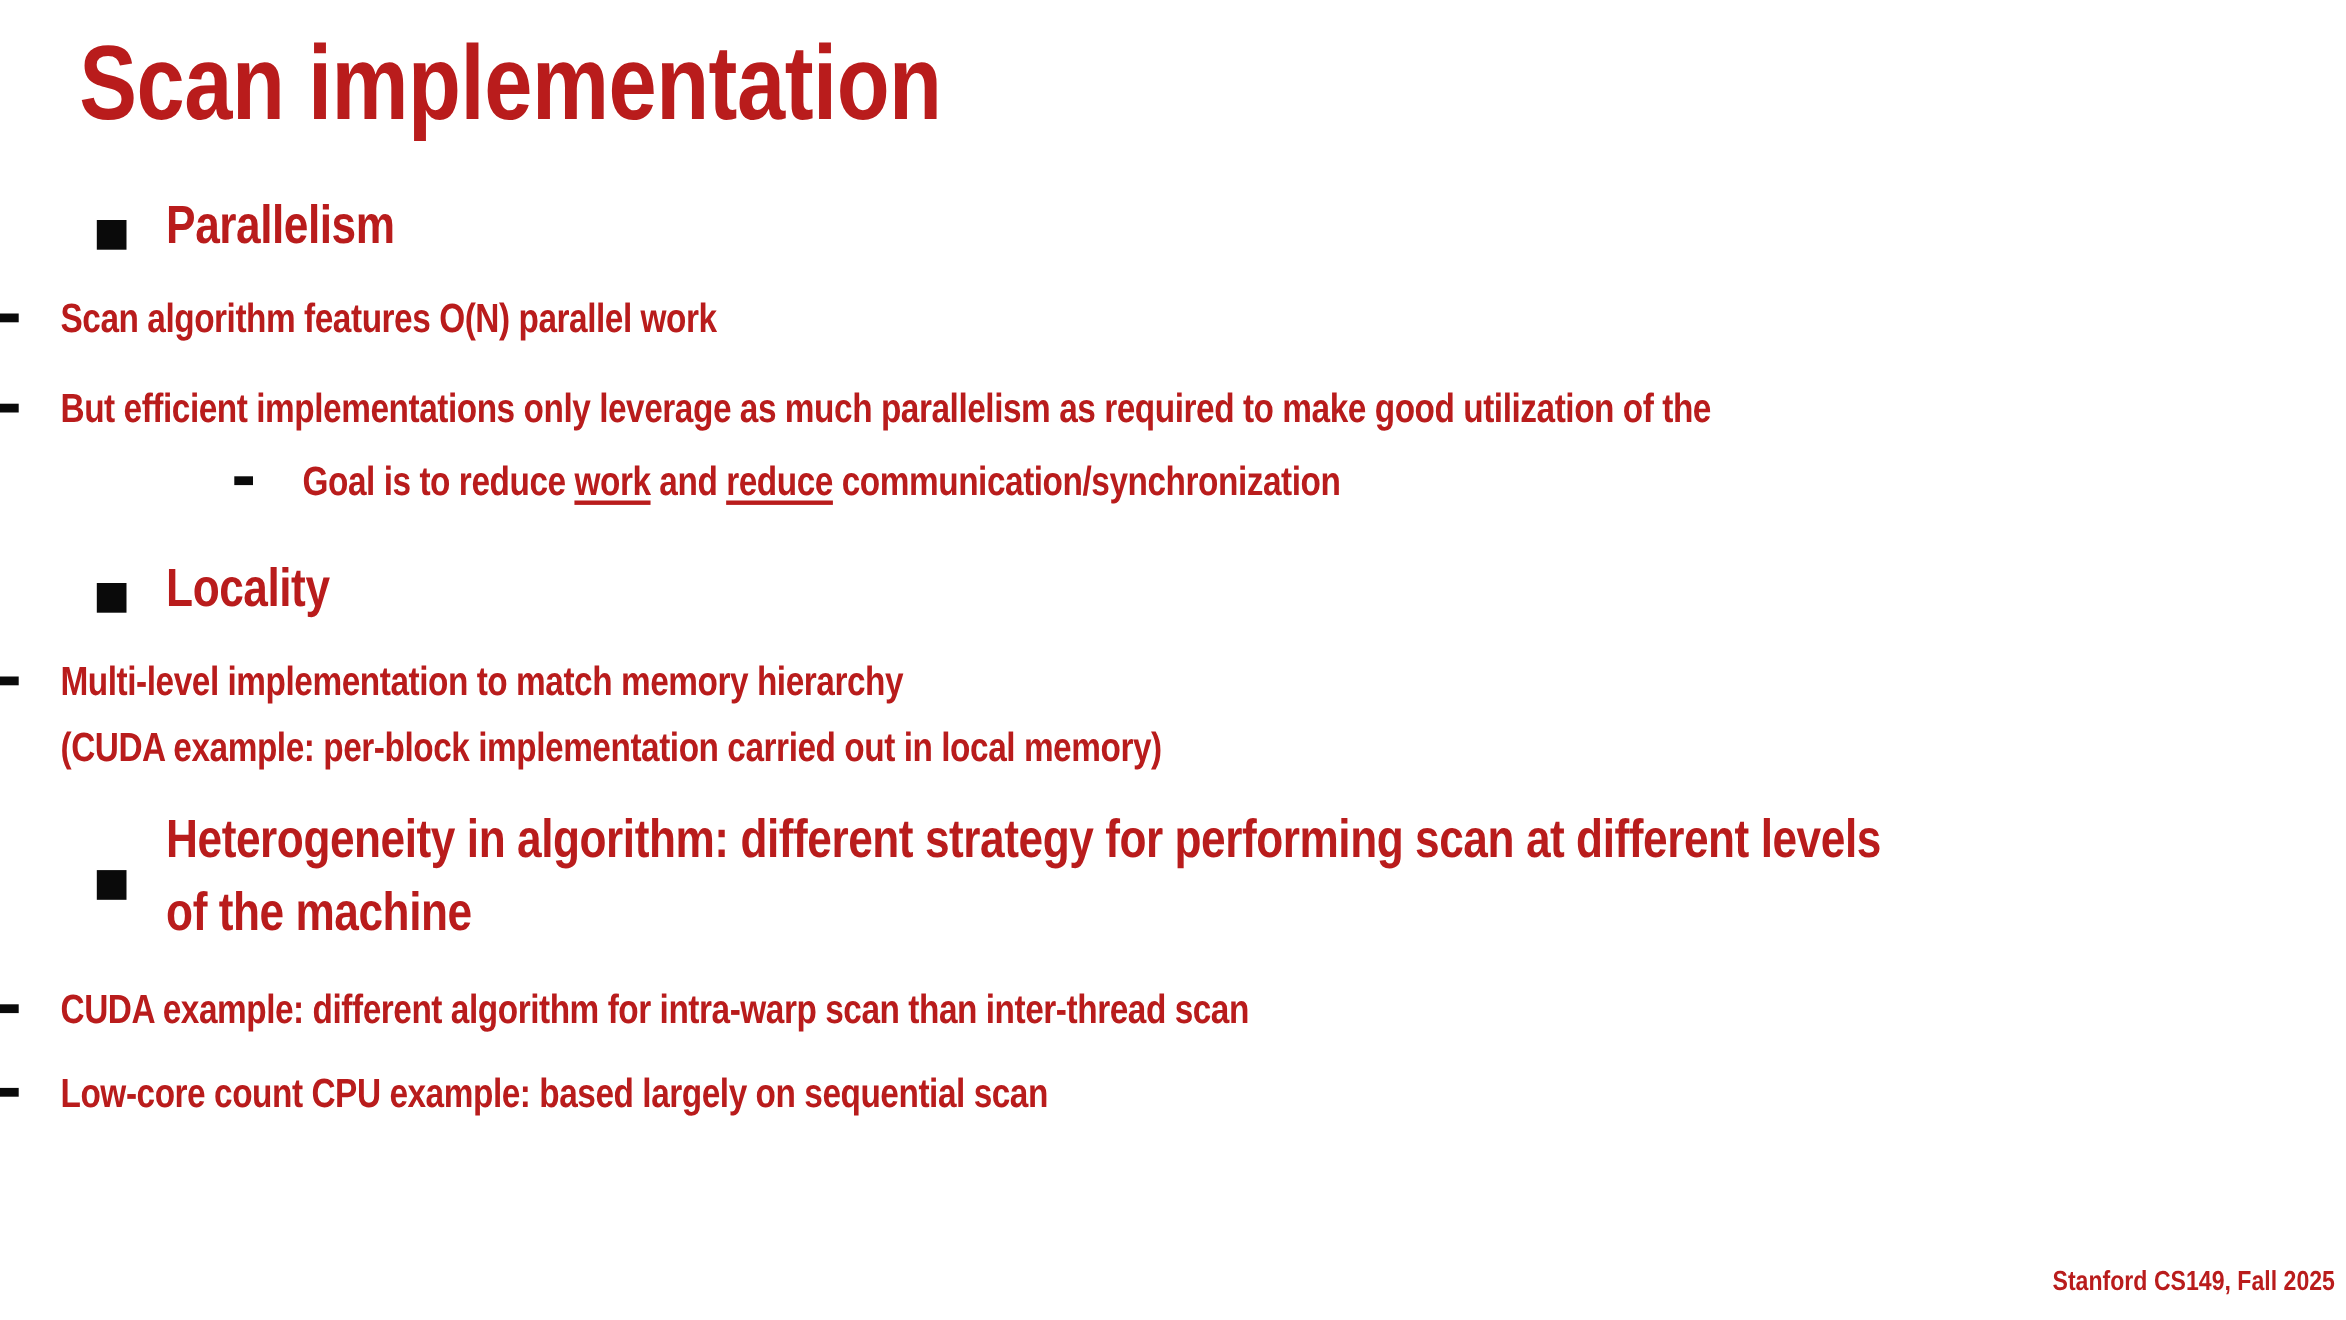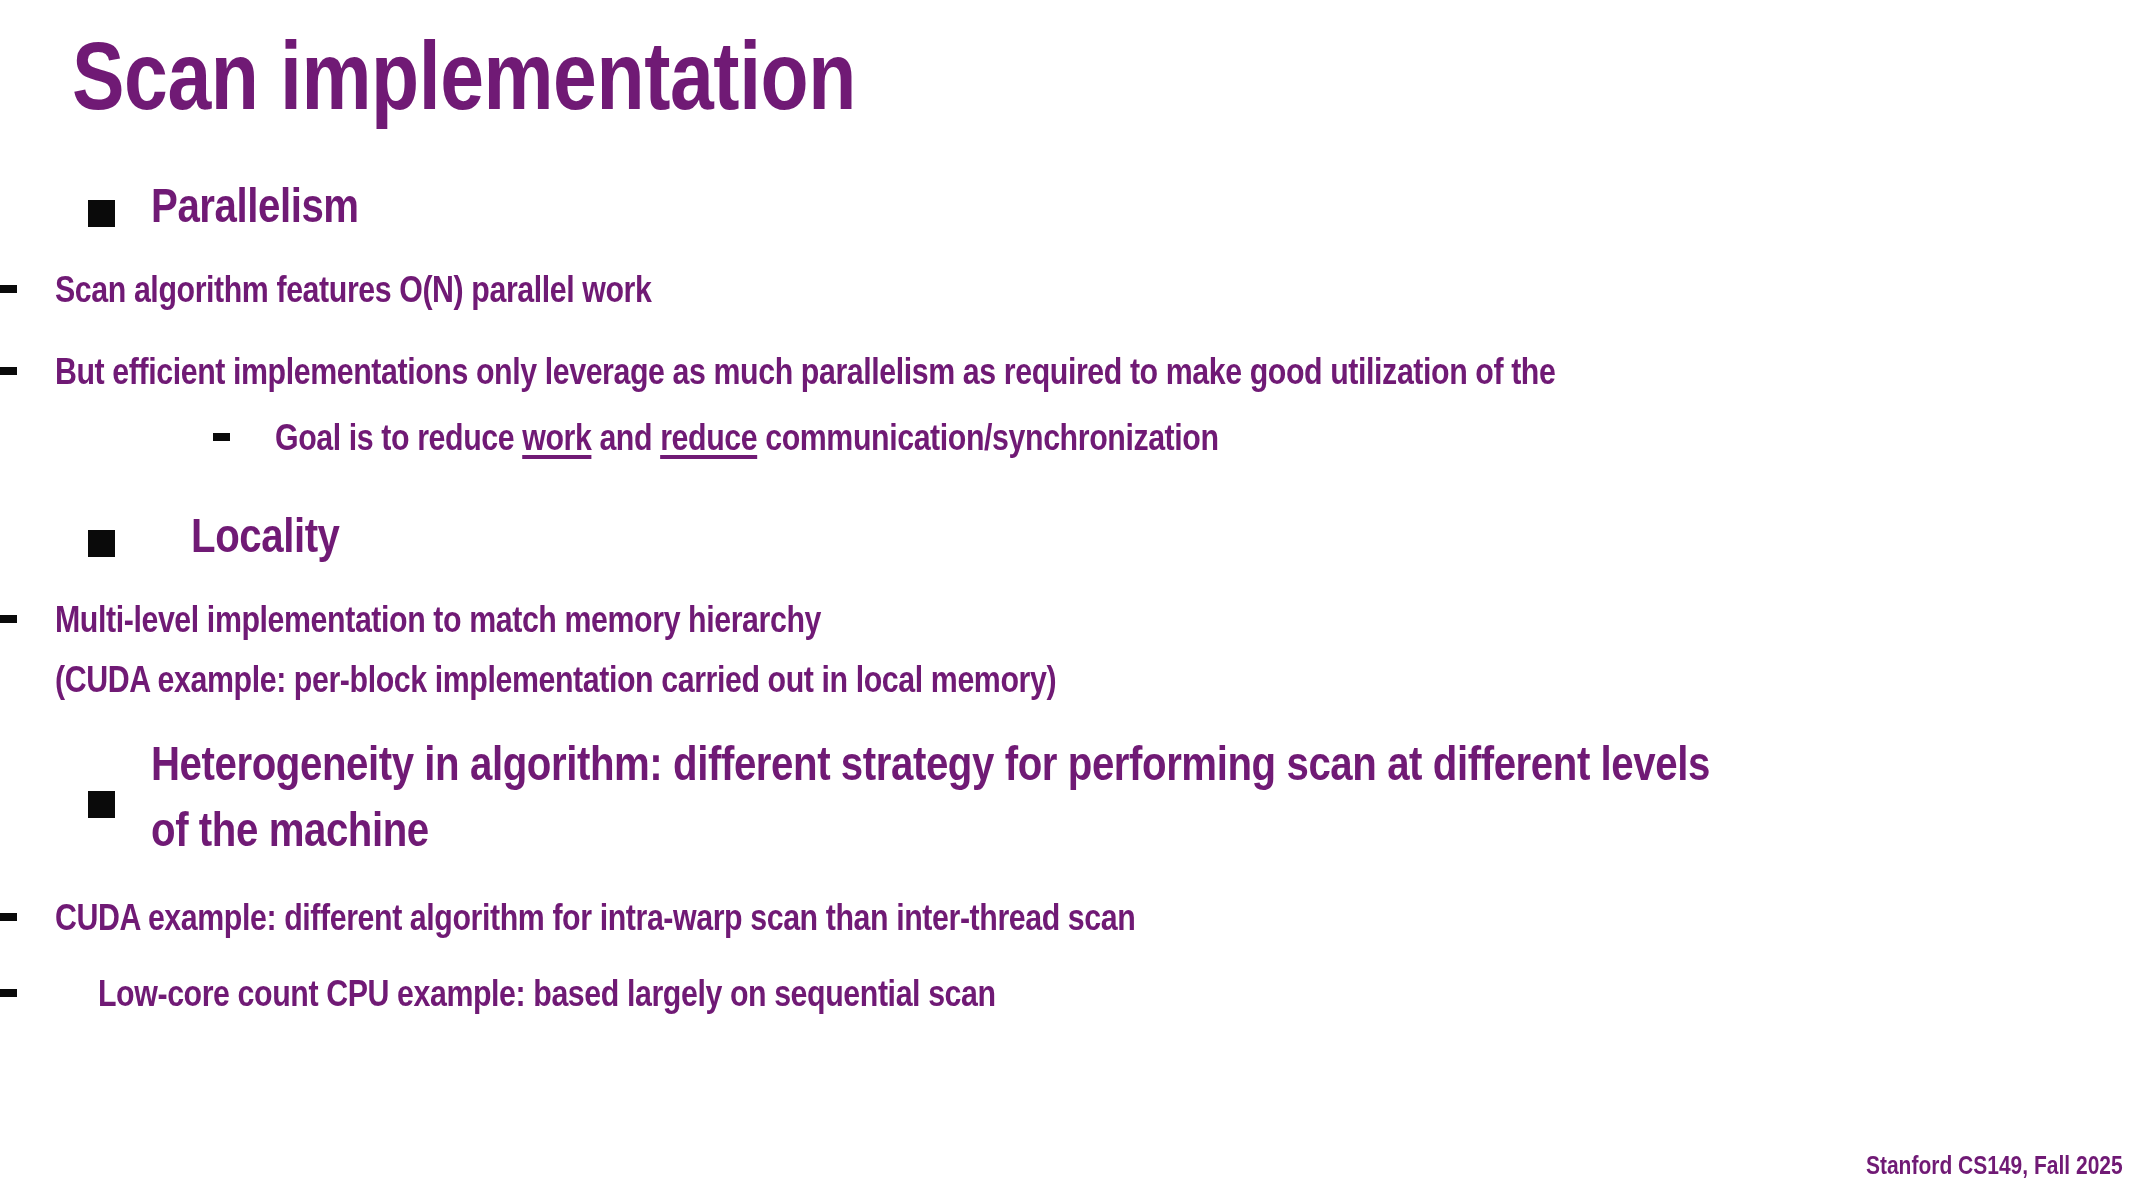--- a/index.html
+++ b/index.html
@@ -5,21 +5,21 @@
   html, body {
     margin: 0;
     padding: 0;
     background: #ffffff;
   }
   .slide {
     position: relative;
     width: 2133px;
     height: 1200px;
     background: #ffffff;
-    color: #701a75;
+    color: #b91c1c;
     font-family: "Liberation Sans", sans-serif;
     font-weight: bold;
     overflow: hidden;
   }
   
   .cond {
     display: inline-block;
     transform: scaleX(0.82);
     transform-origin: 0 50%;
     white-space: nowrap;
@@ -87,24 +87,24 @@
   }
   .sub-bullet .dash {
     flex: 0 0 auto;
     width: 17px;
     height: 8px;
     background: #0a0a0a;
     margin-top: 25px;
     margin-right: 45px;
   }
 
-  .mt-loc { margin-top: 34px; gap: 40px; }
+  .mt-loc { margin-top: 34px; }
   .mt-het { margin-top: 20px; }
   .mt-cuda { margin-top: 26px; }
-  .mt-low { margin-top: 16px; gap: 43px; }
+  .mt-low { margin-top: 16px; }
 
   .u {
     text-decoration: underline;
     text-decoration-thickness: 3.5px;
     text-underline-offset: 5px;
   }
 
   .footer {
     position: absolute;
     right: 10px;

